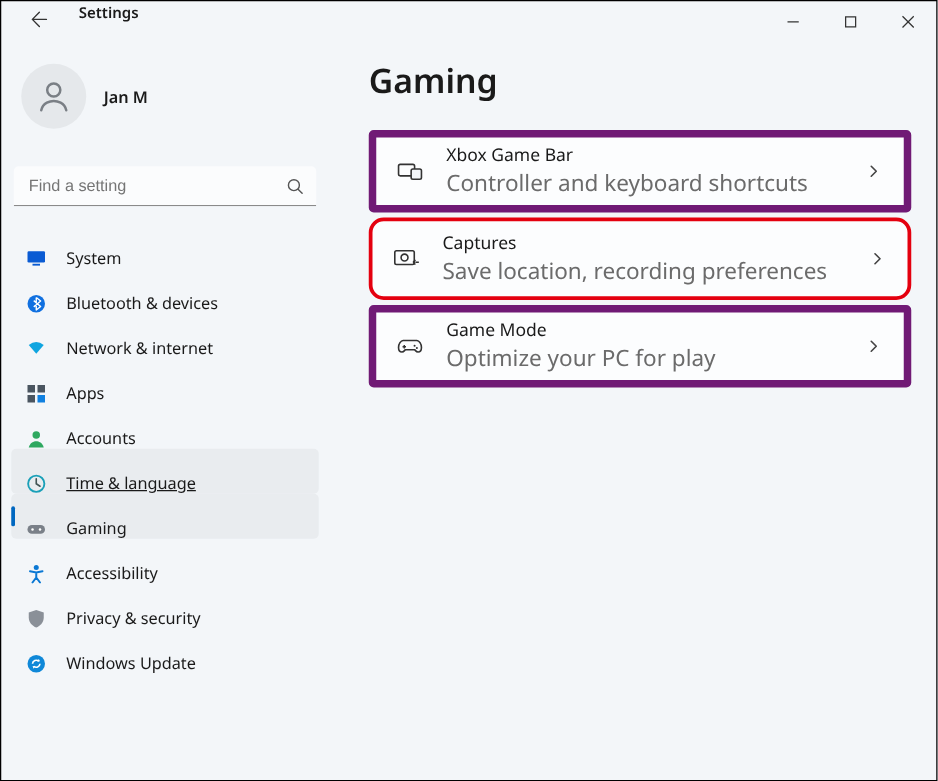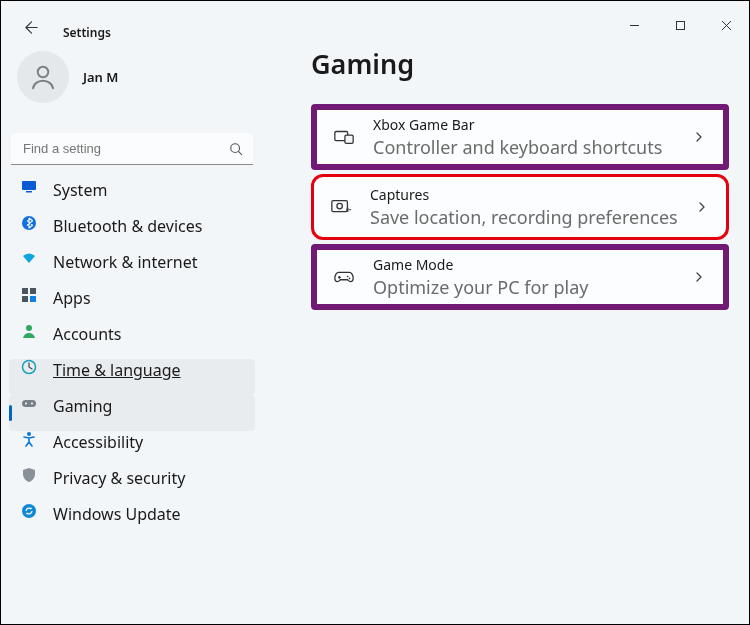--- a/index.html
+++ b/index.html
@@ -8,21 +8,21 @@
     background: #f3f6f9;
     width: 750px;
     height: 625px;
     overflow: hidden;
     color: #1a1a1a;
     border: 1px solid #000;
   }
   .titlebar {
     height: 40px;
     display: flex;
-    align-items: flex-end;
+    align-items: flex-start;
     padding: 0 0 0 16px;
   }
   .back-btn {
     width: 28px; height: 28px;
     display: flex; align-items: center; justify-content: center;
     border-radius: 4px;
     cursor: pointer;
   }
   .title {
     margin-left: 18px;
@@ -35,21 +35,20 @@
   }
   .win-btn {
     width: 46px; height: 32px;
     display: flex; align-items: center; justify-content: center;
     cursor: pointer;
     font-size: 11px;
   }
   .body-row {
     display: flex;
     height: calc(100% - 40px);
-    gap: 16px;
   }
   .sidebar {
     width: 262px;
     flex-shrink: 0;
     padding: 4px 8px 0 8px;
   }
   .profile {
     display: flex;
     align-items: center;
     padding: 6px 4px 6px 8px;
@@ -79,27 +78,27 @@
     font-size: 13px;
     color: #737373;
     border-radius: 4px 4px 0 0;
   }
   .search-icon {
     position: absolute; right: 10px; top: 50%; transform: translateY(-50%);
   }
   .nav { margin-top: 14px; }
   .nav-item {
     display: flex;
-    align-items: flex-start;
+    align-items: flex-end;
     height: 36px;
     padding-left: 12px;
     gap: 16px;
     border-radius: 4px;
     cursor: pointer;
-    font-size: 16px;
+    font-size: 13px;
     position: relative;
   }
   .nav-item.hover { background: #e9ecef; text-decoration: underline; }
   .nav-item.active { background: #e9ecef; }
   .nav-item.active::before {
     content: "";
     position: absolute;
     left: 0; top: 10px; bottom: 10px;
     width: 3px;
     background: #0067c0;

